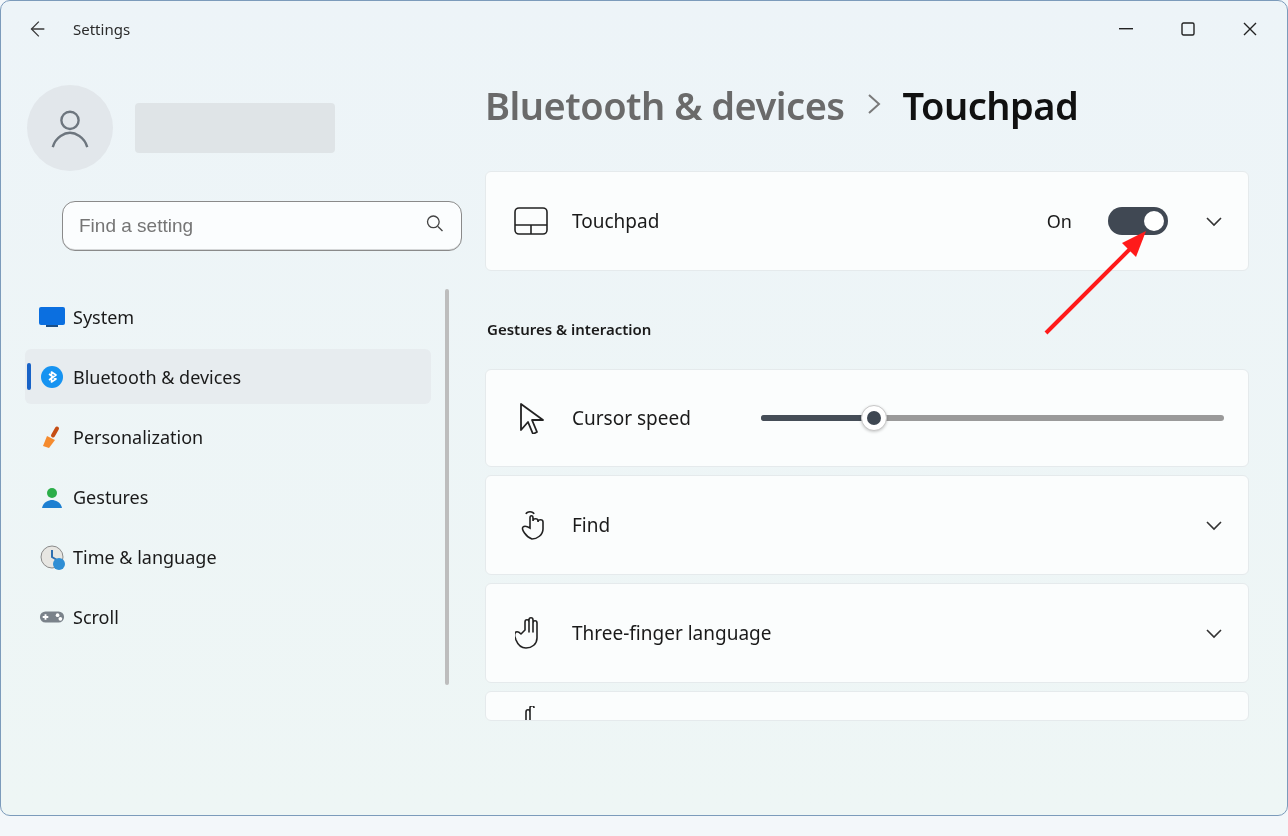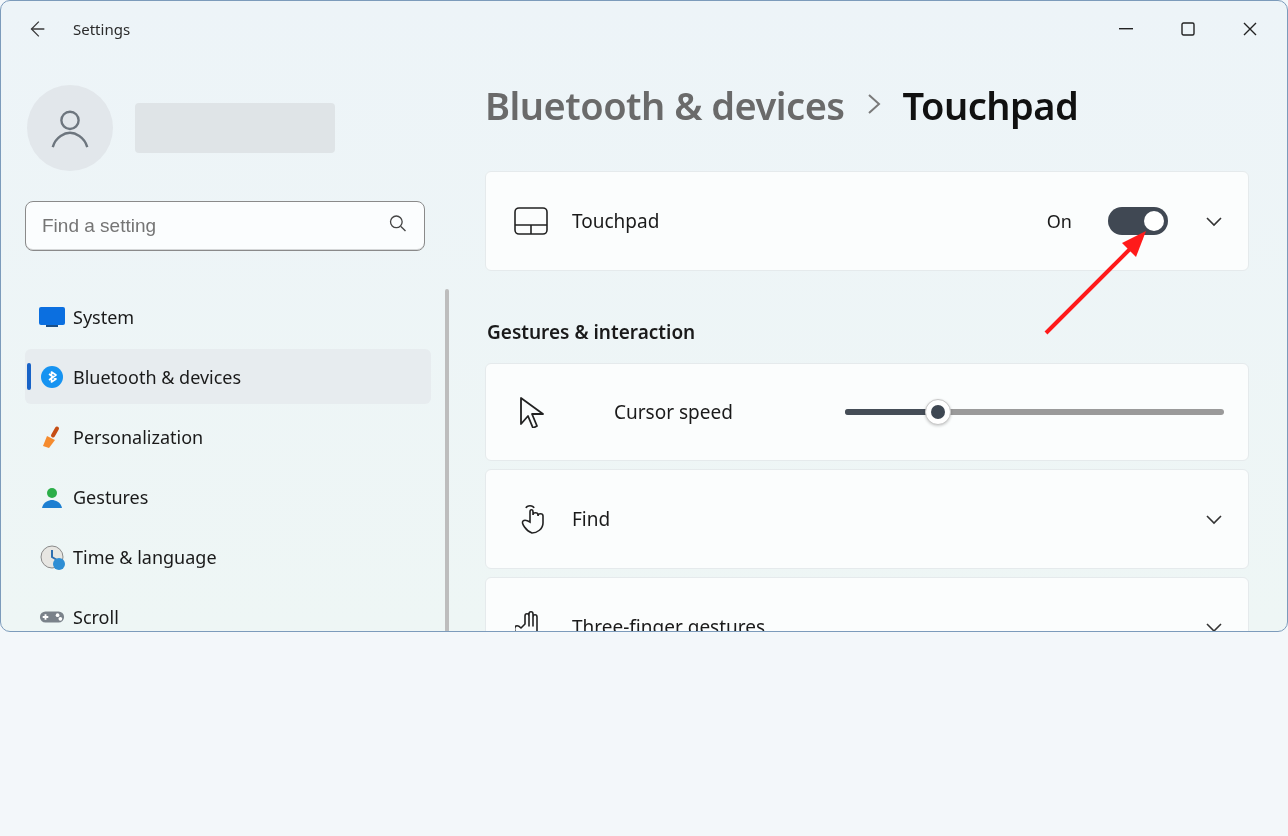--- a/index.html
+++ b/index.html
@@ -1,34 +1,34 @@
 <!DOCTYPE html>
 <html><head>
 <meta charset="utf-8">
 <style>
   * { box-sizing: border-box; margin: 0; padding: 0; }
   html, body { width: 1288px; height: 836px; overflow: hidden; font-family: "Segoe UI Variable", "Segoe UI", -apple-system, system-ui, sans-serif; background: #f3f7fa; color: #1a1a1a; }
 
-  .window { position: relative; width: 1288px; height: 632px; border: 1px solid #7c9bbb; border-radius: 10px; background: linear-gradient(180deg,#edf4f8 0%,#eef6f5 100%); overflow: hidden; }
+  .window { position: relative; width: 1288px; height: 816px; border: 1px solid #7c9bbb; border-radius: 10px; background: linear-gradient(180deg,#edf4f8 0%,#eef6f5 100%); overflow: hidden; }
 
   
   .titlebar { display: flex; align-items: center; height: 55px; padding: 0 6px 0 18px; }
   .titlebar .back { width: 36px; height: 36px; border-radius: 4px; display:flex; align-items:center; justify-content:center; cursor:pointer; }
   .titlebar .app-title { margin-left: 18px; font-size: 15px; color: #2b2b2b; font-weight: 400; }
   .title-controls { margin-left: auto; display:flex; }
   .title-btn { width: 62px; height: 50px; display:flex; align-items:center; justify-content:center; cursor:pointer; }
   .title-btn svg { display:block; }
 
   
   .left-col { position: absolute; left: 0; top: 60px; width: 460px; padding: 18px 18px 0 24px; }
   .profile { display:flex; align-items:center; gap: 22px; margin: 6px 0 30px 2px; }
   .avatar { width: 86px; height: 86px; border-radius: 50%; background: #e2e7eb; display:flex; align-items:center; justify-content:center; }
   .profile-pill { width: 200px; height: 50px; border-radius: 4px; background: #dfe4e7; }
 
-  .search-wrap { position: relative; width: 400px; height: 50px; border: 1px solid #8a8a8a; border-radius: 8px; background: #fbfdfe; box-shadow: inset 0 -1px 0 rgba(0,0,0,.15); display:flex; align-items:center; padding: 0 50px 0 16px; }
+  .search-wrap { position: relative; width: 400px; height: 50px; border: 1px solid #8a8a8a; border-radius: 13px; background: #fbfdfe; box-shadow: inset 0 -1px 0 rgba(0,0,0,.15); display:flex; align-items:center; padding: 0 50px 0 16px; margin-left: 37px; }
   .search-wrap input { border:none; outline:none; background:transparent; width:100%; font-size:19px; color:#555; }
   .search-wrap .search-icon { position:absolute; right:16px; top:50%; transform:translateY(-50%); }
 
   .nav { margin-top: 38px; width: 406px; position:relative; }
   .nav-scroll-indicator { position:absolute; right:-18px; top:0; width:4px; height: 396px; background:#bdbdbd; border-radius:2px; }
   .nav-item { display:flex; align-items:center; height:55px; border-radius:6px; padding: 0 14px; cursor:pointer; font-size:18px; color:#1a1a1a; gap: 8px; margin-bottom: 5px; }
   .nav-item.selected { background:#e7ecef; position:relative; }
   .nav-item.selected::before { content:""; position:absolute; left:2px; top:14px; bottom:14px; width:4px; border-radius:2px; background:#1863c7; }
   .nav-icon { width:26px; height:26px; flex:0 0 26px; display:flex; align-items:center; justify-content:center; }
 
@@ -44,23 +44,23 @@
   .card .card-icon { width:42px; display:flex; align-items:center; justify-content:center; margin-right: 20px; }
   .card .card-label { font-size:19px; color:#1a1a1a; flex:0 0 auto; }
   .card .chev { margin-left:auto; display:flex; align-items:center; cursor:pointer; }
 
   .card.top { height: 100px; }
   .card.top .right { margin-left:auto; display:flex; align-items:center; gap:36px; }
   .toggle-state { font-size:18px; color:#1a1a1a; }
   .toggle { width:60px; height:28px; border-radius:14px; background:#404853; position:relative; cursor:pointer; }
   .toggle .knob { position:absolute; right:4px; top:4px; width:20px; height:20px; border-radius:50%; background:#fff; }
 
-  .section-title { font-size:19px; font-weight:600; color:#1a1a1a; margin: 48px 0 18px 2px; }
-
-  .card.slider-card { height: 98px; gap: 42px; }
+  .section-title { font-size:15px; font-weight:600; color:#1a1a1a; margin: 48px 0 30px 2px; }
+
+  .card.slider-card { height: 98px; }
   .slider { flex:1; margin-left: 70px; display:flex; align-items:center; position:relative; height:40px; }
   .track { flex:1; height:6px; background:#9a9a9a; border-radius:3px; position:relative; }
   .track .fill { position:absolute; left:0; top:0; bottom:0; width:24.5%; background:#454d57; border-radius:3px; }
   .thumb { position:absolute; left:24.5%; top:50%; transform:translate(-50%,-50%); width:26px; height:26px; border-radius:50%; background:#fff; border:1px solid #c7c7c7; box-shadow:0 1px 3px rgba(0,0,0,.2); display:flex; align-items:center; justify-content:center; }
   .thumb::after { content:""; width:14px; height:14px; border-radius:50%; background:#3e4752; }
 
   .card.expand { height: 100px; cursor:pointer; }
 
   
   .arrow-overlay { position:absolute; left:1035px; top:222px; pointer-events:none; }
@@ -253,21 +253,21 @@
       </span>
     </div>
 
 
     <div class="card expand">
       <div class="card-icon">
         <svg width="32" height="34" viewBox="0 0 32 34">
             <path d="M10 14v-8c0-3 4-3 4 0v10-12c0-3 4-3 4 0v12-9c0-3 4-3 4 0v15c0 6-5 10-11 10-4 0-8-3-10-8-1-3-3-6 0-8 2-1 5 2 5 2z" fill="none" stroke="#222" stroke-width="1.6" stroke-linejoin="round"></path>
           </svg>
       </div>
-      <div class="card-label">Three-finger gestures</div>
+      <div class="card-label">Three-finger language</div>
       <span class="chev">
         <svg width="20" height="20" viewBox="0 0 20 20">
             <path d="M3 7l7 7 7-7" fill="none" stroke="#333" stroke-width="1.6"></path>
           </svg>
       </span>
     </div>
 
     <div class="card expand" style="height:30px; overflow:hidden; padding-top:0;">
       <div class="card-icon" style="align-self:flex-end;">
         <svg width="26" height="14" viewBox="0 0 26 14">

